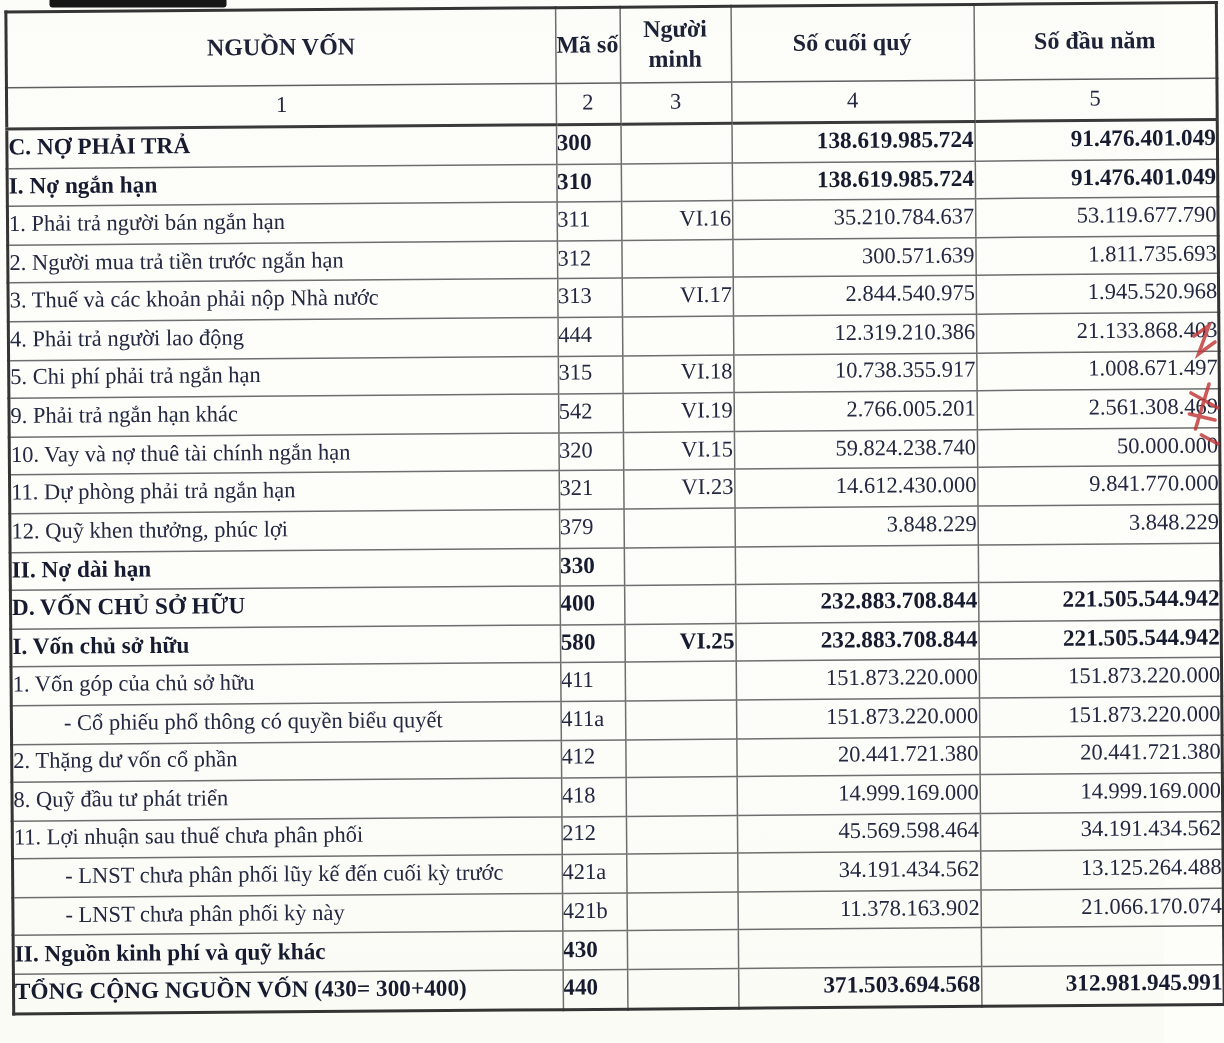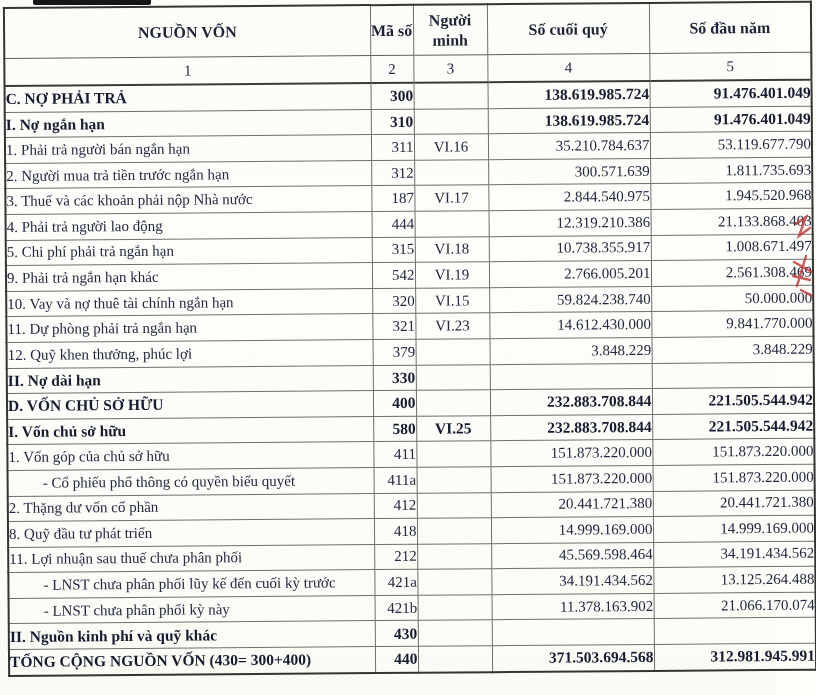--- a/index.html
+++ b/index.html
@@ -65,22 +65,22 @@
   tr.index-row td {
     height: 26px;
     text-align: center;
     font-size: 15px;
     color: #242840;
     border-bottom: 2px solid #3a3a3a;
   }
   tbody tr td { height: 24.6px; }
 
   td.c-label { text-align: left; padding-left: 7px; }
-  td.c-code  { text-align: right; padding-left: 5px; }
-  td.c-note  { text-align: center; padding-left: 4px; margin-left: 28px; }
+  td.c-code  { text-align: left; padding-left: 5px; }
+  td.c-note  { text-align: right; padding-left: 4px; margin-left: 28px; }
   td.c-endq  { text-align: right; padding-right: 9px; }
   td.c-beginy{ text-align: right; padding-right: 14px; }
 
   tbody tr.bold td {
     font-weight: bold;
     font-size: 15.5px;
     color: #161b2f;
   }
   tbody tr.indent td.c-label { padding-left: 34px; }
 
@@ -151,21 +151,21 @@
     <tr class="row">
       <td class="c-label">2. Người mua trả tiền trước ngắn hạn</td>
       <td class="c-code">312</td>
       <td class="c-note"></td>
       <td class="c-endq">300.571.639</td>
       <td class="c-beginy">1.811.735.693</td>
     </tr>
 
     <tr class="row">
       <td class="c-label">3. Thuế và các khoản phải nộp Nhà nước</td>
-      <td class="c-code">187</td>
+      <td class="c-code">313</td>
       <td class="c-note">VI.17</td>
       <td class="c-endq">2.844.540.975</td>
       <td class="c-beginy">1.945.520.968</td>
     </tr>
 
     <tr class="row">
       <td class="c-label">4. Phải trả người lao động</td>
       <td class="c-code">444</td>
       <td class="c-note"></td>
       <td class="c-endq">12.319.210.386</td>

